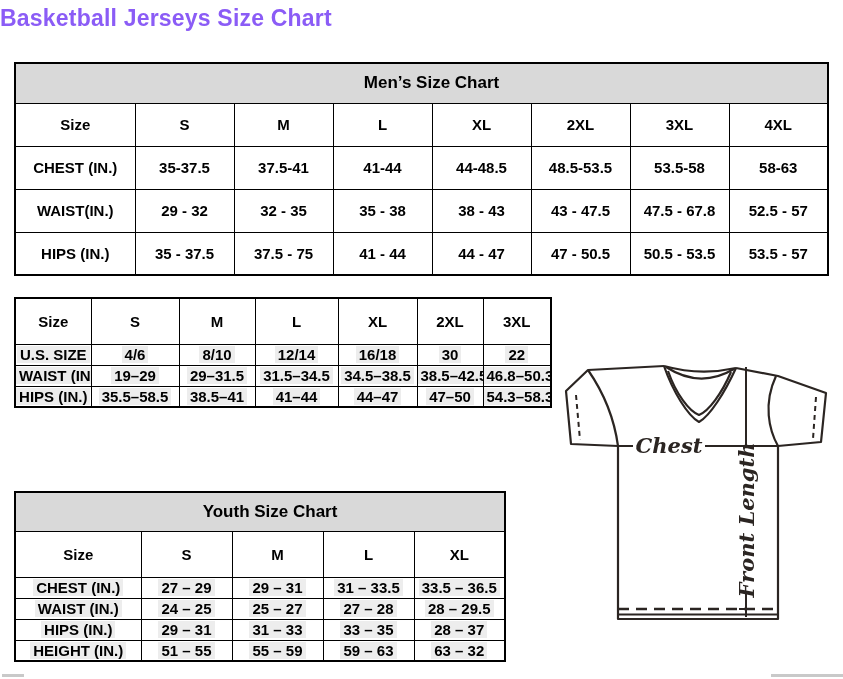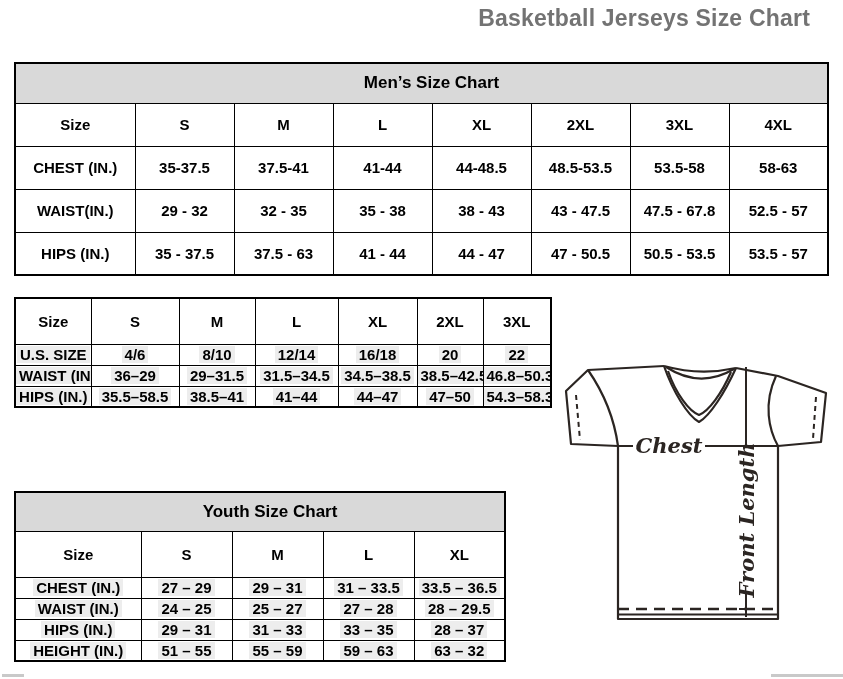--- a/index.html
+++ b/index.html
@@ -6,24 +6,24 @@
   html,body { width: 843px; height: 679px; }
   body {
     position: relative;
     background: #ffffff;
     font-family: "Liberation Sans", sans-serif;
     overflow: hidden;
   }
   .title {
     position: absolute;
     top: 5px; left: 0; width: 810px;
-    text-align: right;
+    text-align: left;
     font-size: 23px;
     font-weight: bold;
-    color: #737373;
+    color: #8b5cf6;
     letter-spacing: 0.2px;
   }
   table.tbl {
     position: absolute;
     border-collapse: collapse;
     table-layout: fixed;
     border: 2px solid #000;
     background: #fff;
   }
   .tbl td {
@@ -124,21 +124,21 @@
       <td>32 - 35</td>
       <td>35 - 38</td>
       <td>38 - 43</td>
       <td>43 - 47.5</td>
       <td>47.5 - 67.8</td>
       <td>52.5 - 57</td>
     </tr>
     <tr class="data">
       <td>HIPS (IN.)</td>
       <td>35 - 37.5</td>
-      <td>37.5 - 63</td>
+      <td>37.5 - 75</td>
       <td>41 - 44</td>
       <td>44 - 47</td>
       <td>47 - 50.5</td>
       <td>50.5 - 53.5</td>
       <td>53.5 - 57</td>
     </tr>
   </tbody>
 </table>
 
 <table class="tbl wy women">
@@ -160,26 +160,26 @@
       <td>XL</td>
       <td>2XL</td>
       <td>3XL</td>
     </tr>
     <tr class="data">
       <td><span class="hl">U.S. SIZE</span></td>
       <td><span class="hl">4/6</span></td>
       <td><span class="hl">8/10</span></td>
       <td><span class="hl">12/14</span></td>
       <td><span class="hl">16/18</span></td>
-      <td><span class="hl">20</span></td>
+      <td><span class="hl">30</span></td>
       <td><span class="hl">22</span></td>
     </tr>
     <tr class="data">
       <td><span class="hl">WAIST (IN.)</span></td>
-      <td><span class="hl">36–29</span></td>
+      <td><span class="hl">19–29</span></td>
       <td><span class="hl">29–31.5</span></td>
       <td><span class="hl">31.5–34.5</span></td>
       <td><span class="hl">34.5–38.5</span></td>
       <td><span class="hl">38.5–42.5</span></td>
       <td><span class="hl">46.8–50.3</span></td>
     </tr>
     <tr class="data">
       <td><span class="hl">HIPS (IN.)</span></td>
       <td><span class="hl">35.5–58.5</span></td>
       <td><span class="hl">38.5–41</span></td>

